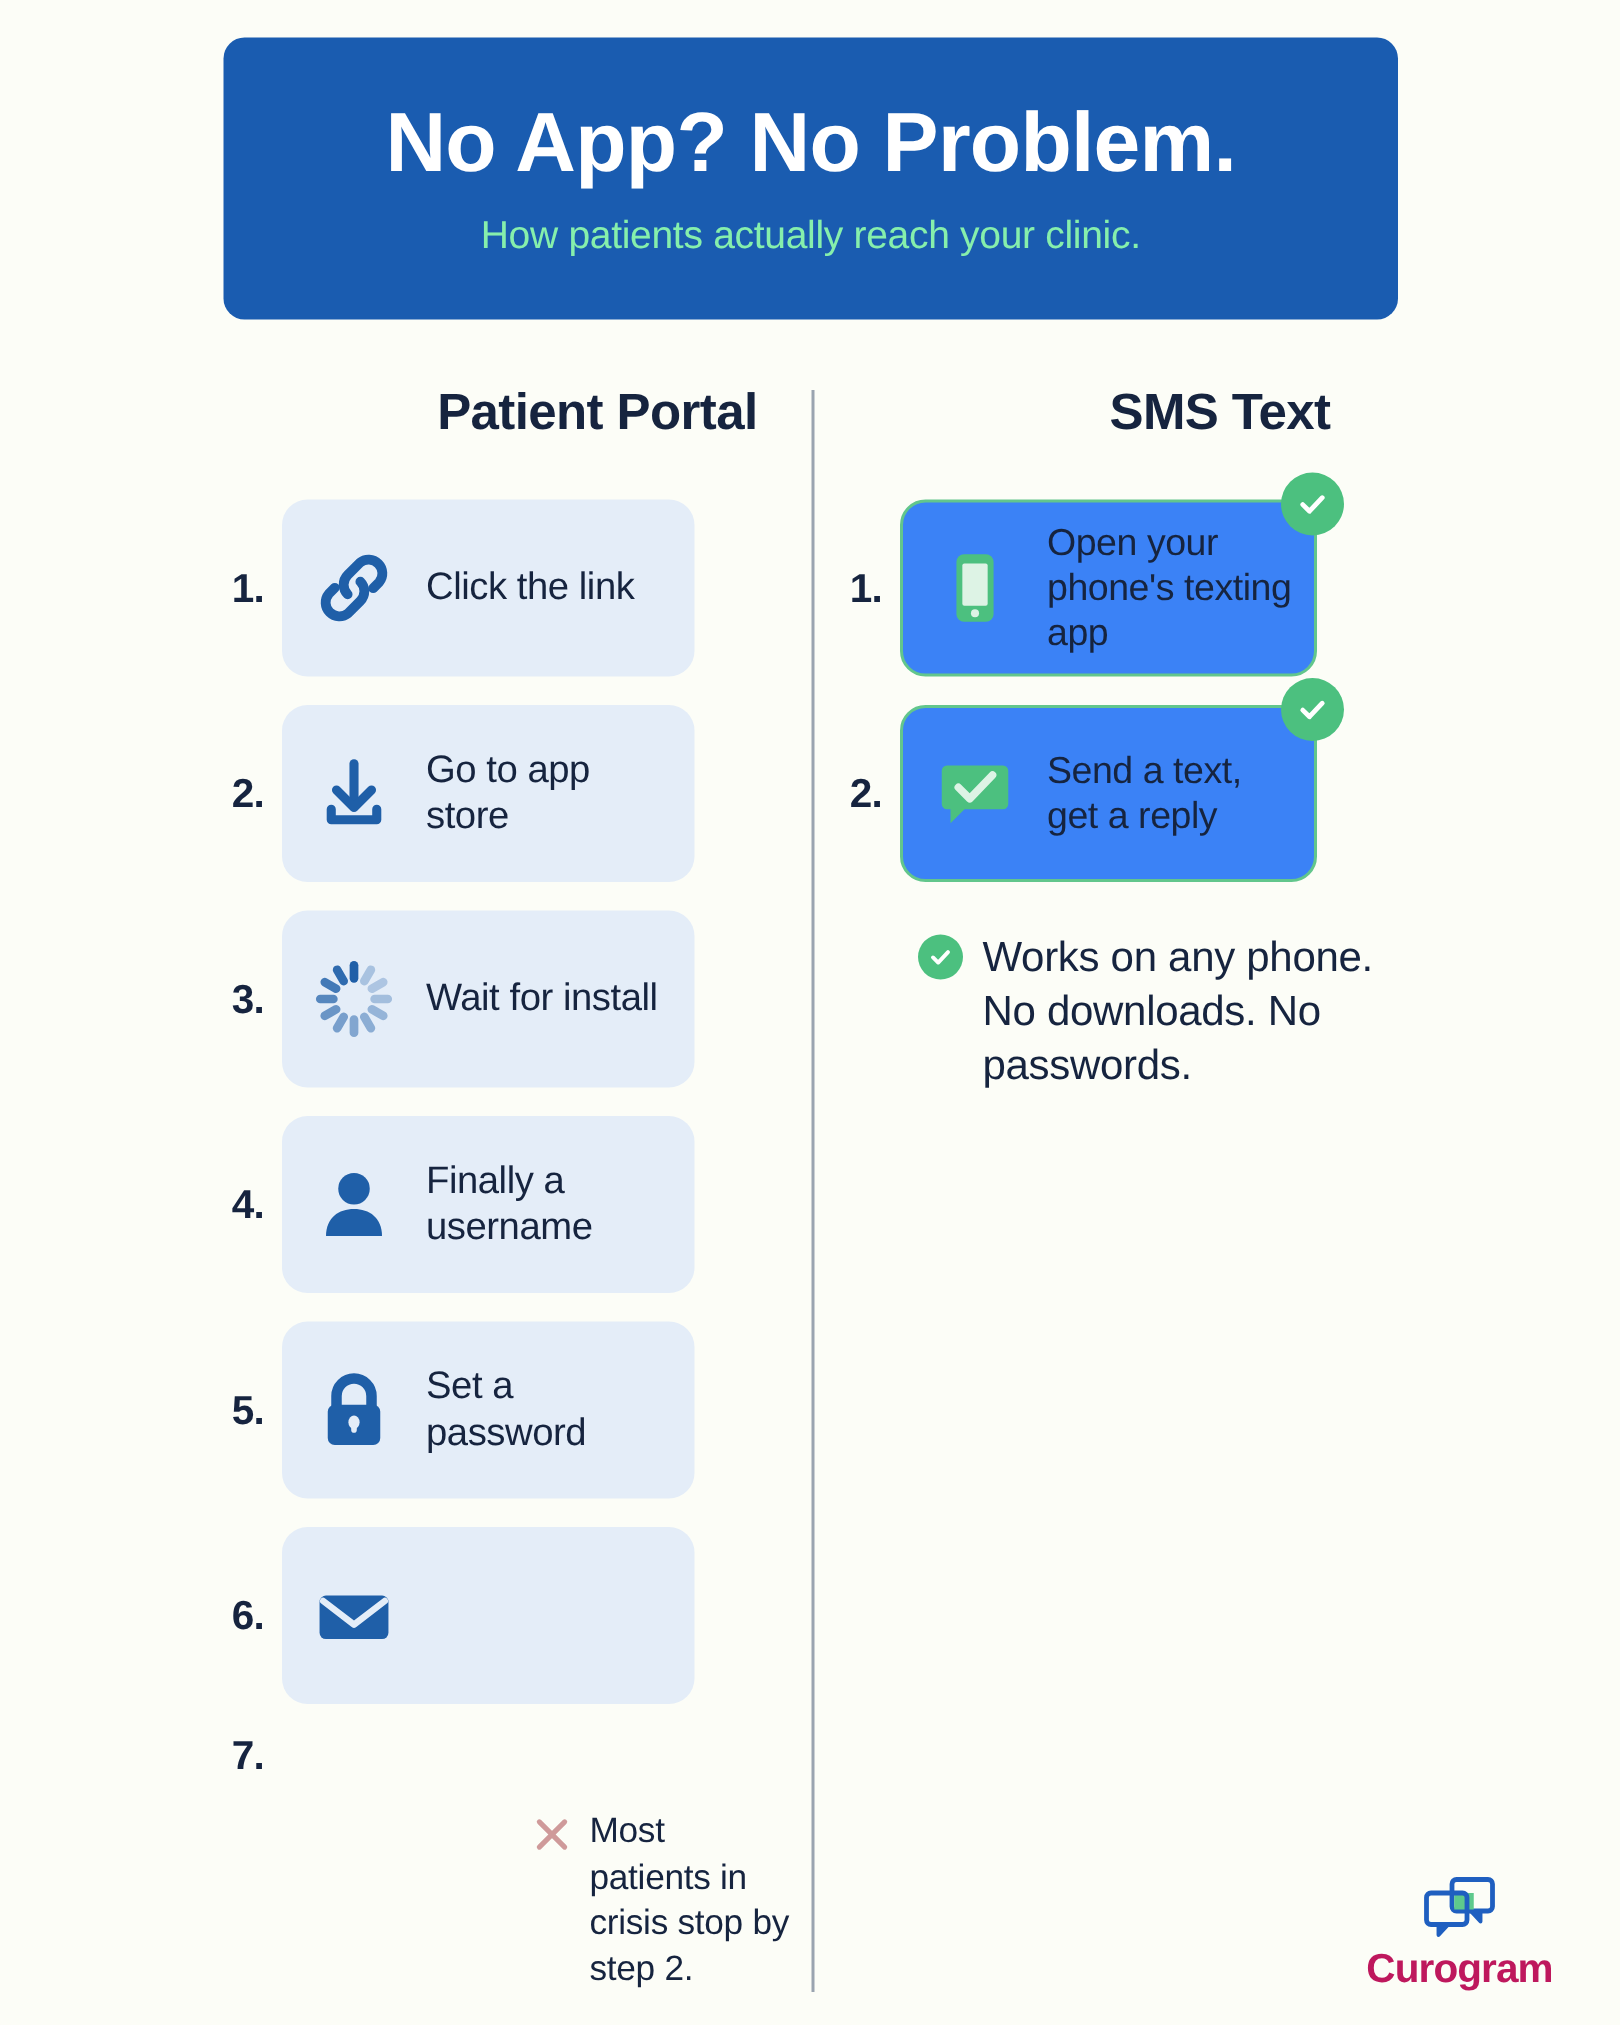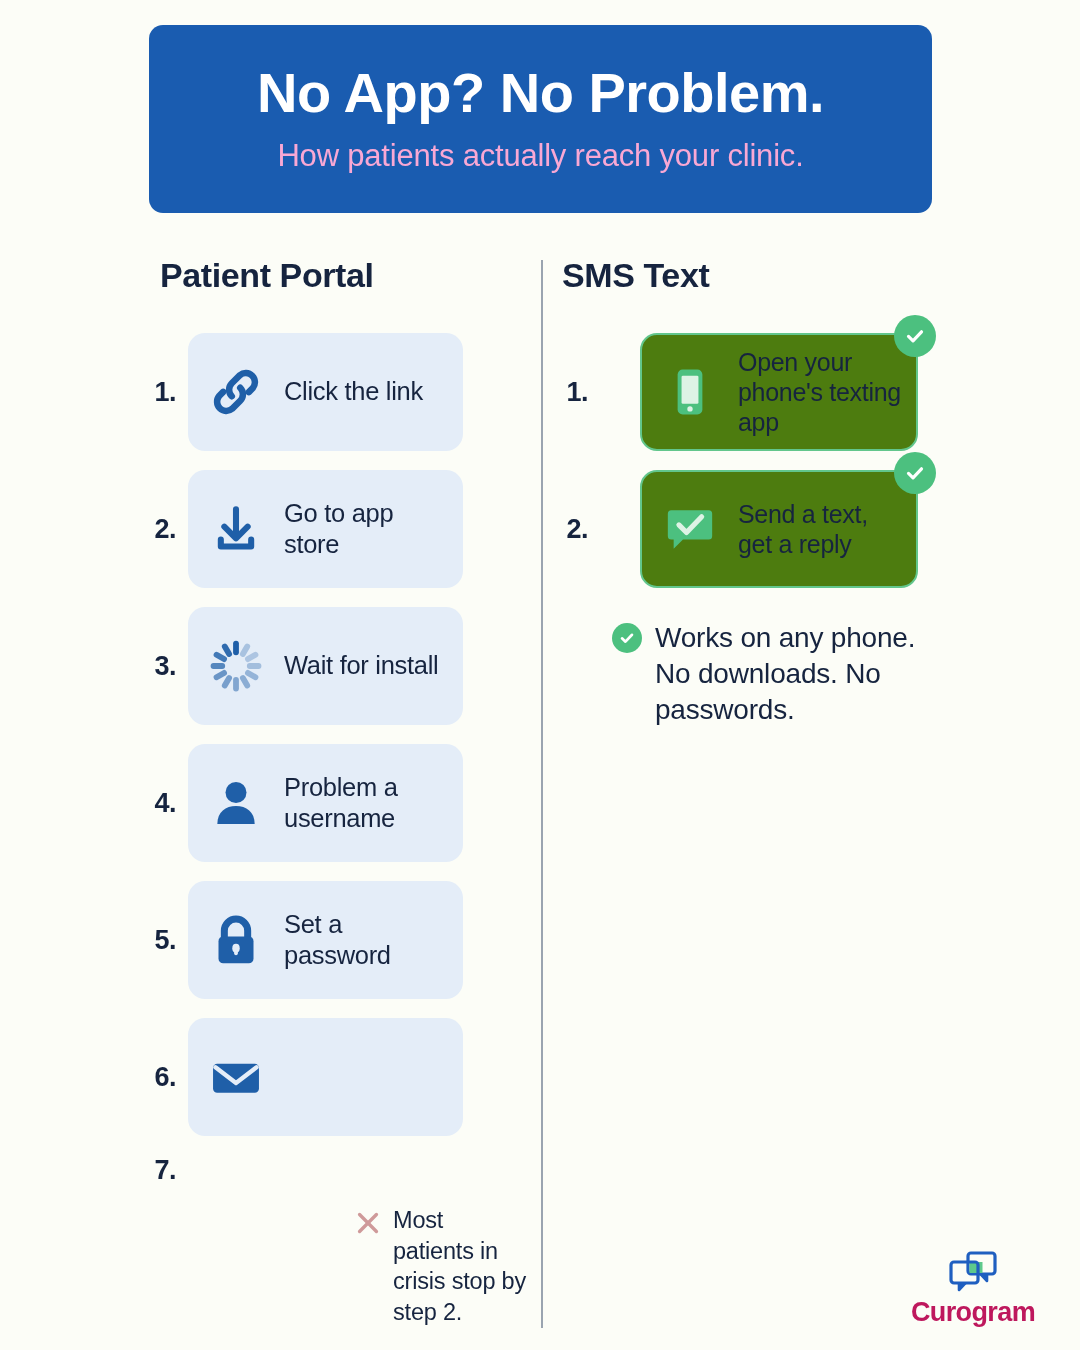--- a/index.html
+++ b/index.html
@@ -34,22 +34,22 @@
   }
   .header-title {
     color: #ffffff;
     font-size: 56px;
     font-weight: bold;
     letter-spacing: -0.5px;
     line-height: 1.05;
     text-align: center;
   }
   .header-subtitle {
-    color: #f9a8d4;
-    font-size: 31px;
+    color: #86efac;
+    font-size: 26px;
     font-weight: normal;
     letter-spacing: -0.2px;
     margin-top: 16px;
     text-align: center;
   }
 
   
   .columns {
     position: absolute;
     left: 0;
@@ -72,21 +72,21 @@
     top: 0;
   }
   .col-left  { left: 140px; width: 390px; }
   .col-right { left: 552px; width: 400px; }
 
   .col-heading {
     font-size: 34px;
     font-weight: bold;
     color: #16243f;
     letter-spacing: -0.4px;
-    text-align: left;
+    text-align: right;
     height: 50px;
     line-height: 40px;
   }
   .col-left .col-heading  { width: 345px; margin-left: 20px; }
   .col-right .col-heading { width: 325px; margin-left: 10px; }
 
   
   .steps { position: relative; margin-top: 28px; }
 
   .step-row {
@@ -114,23 +114,22 @@
     align-items: center;
     border-radius: 17px;
     height: 118px;
   }
   .card-portal {
     width: 275px;
     background: #e4edf8;
   }
   .card-sms {
     width: 278px;
-    background: #4d7c0f;
+    background: #3b82f6;
     border: 2px solid #62c68c;
-    margin-left: 40px;
   }
 
   .card-icon {
     width: 96px;
     flex: 0 0 96px;
     display: flex;
     align-items: center;
     justify-content: center;
   }
   .card-label {
@@ -302,21 +301,21 @@
         <div class="step-num">4.</div>
         <div class="card card-portal">
           <div class="card-icon">
             <svg width="56" height="56" viewBox="0 0 48 48">
               <g fill="#1f5fa8">
                 <circle cx="24" cy="15" r="9"></circle>
                 <path d="M8 42 C8 31.5 15.2 26.5 24 26.5 C32.8 26.5 40 31.5 40 42 Z"></path>
               </g>
             </svg>
           </div>
-          <div class="card-label">Problem a username</div>
+          <div class="card-label">Finally a username</div>
         </div>
       </div>
 
       <div class="step-row">
         <div class="step-num">5.</div>
         <div class="card card-portal">
           <div class="card-icon">
             <svg width="56" height="56" viewBox="0 0 48 48">
               <path d="M14 22 V16 A10 10 0 0 1 34 16 V22" fill="none" stroke="#1f5fa8" stroke-width="6"></path>
               <rect x="9" y="21" width="30" height="23" rx="4" fill="#1f5fa8"></rect>

